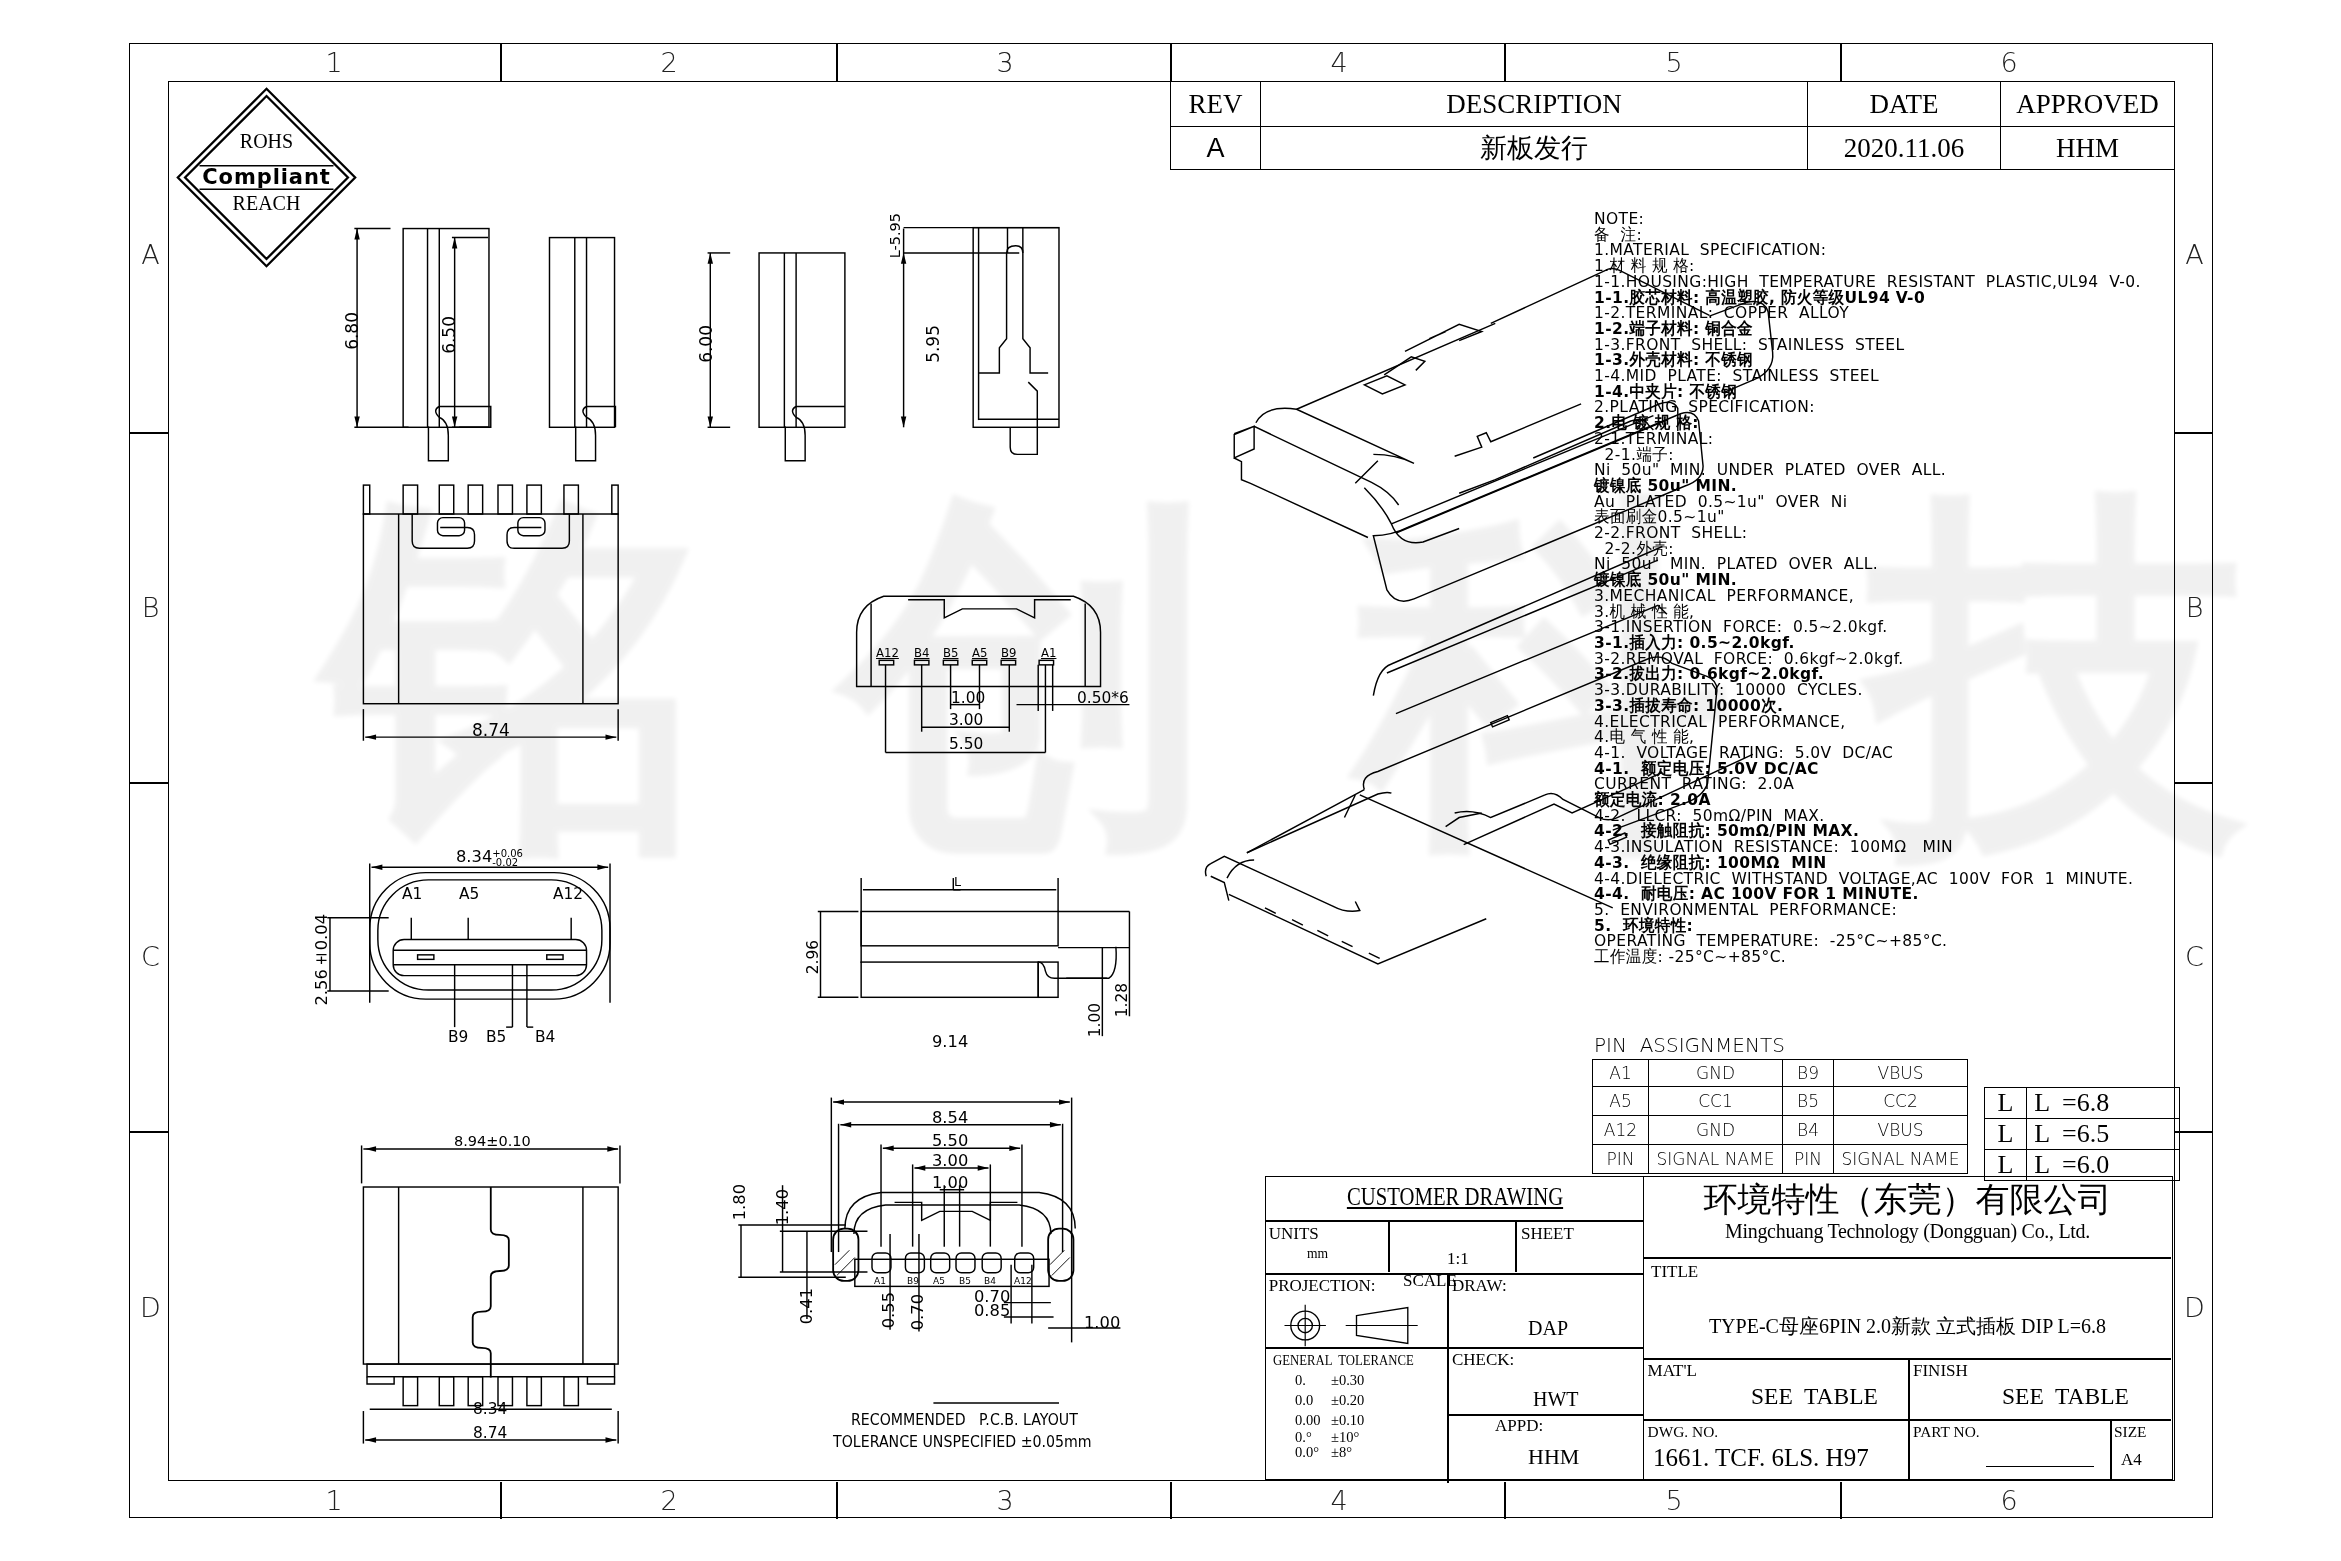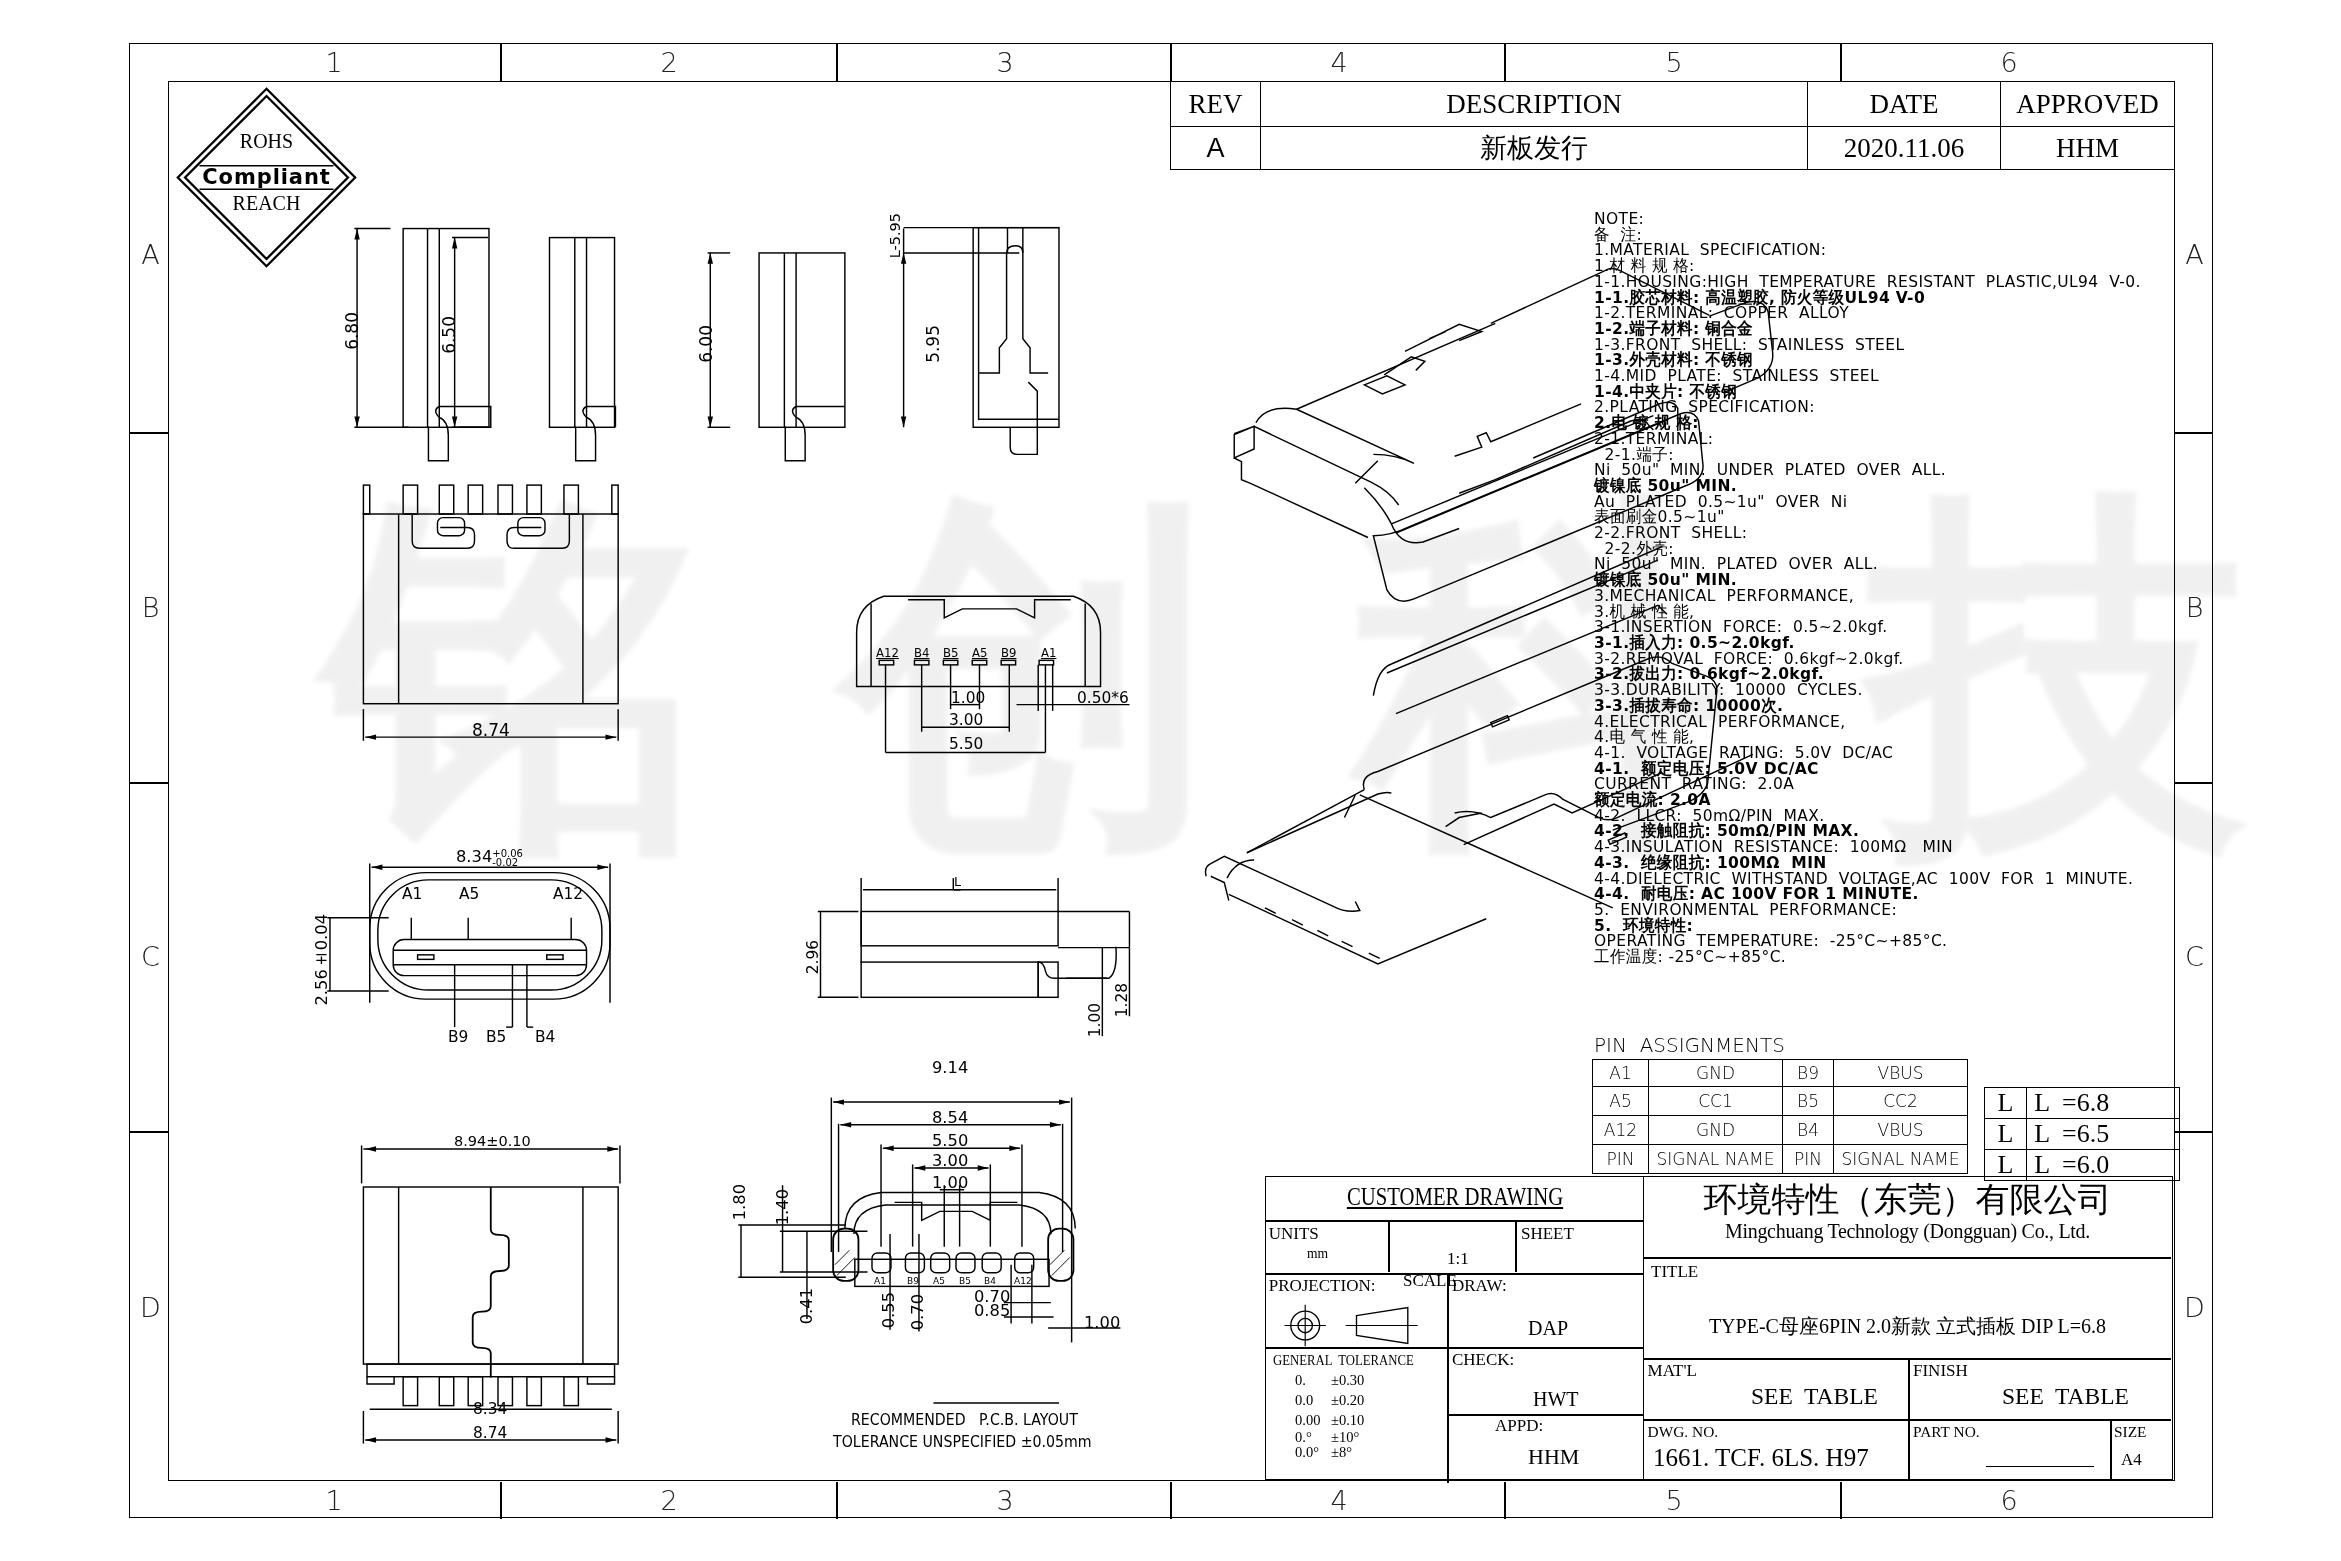--- a/index.html
+++ b/index.html
@@ -372,21 +372,21 @@
 
 <div class="dim" style="left:954px;top:874px;font-size:12.6px;">L</div>
 <div class="dim vdim" style="left:804px;top:940px;font-size:15.4px;">2.96</div>
 <div class="dim vdim" style="left:1113px;top:983px;font-size:15.4px;">1.28</div>
 <div class="dim vdim" style="left:1086px;top:1003px;font-size:15.4px;">1.00</div>
 
 <div class="dim" style="left:454px;top:1133px;font-size:14.5px;">8.94±0.10</div>
 <div class="dim" style="left:473px;top:1400px;font-size:15.4px;">8.34</div>
 <div class="dim" style="left:473px;top:1424px;font-size:15.4px;">8.74</div>
 
-<div class="dim" style="left:932px;top:1058px;font-size:16.3px;">9.14</div>
+<div class="dim" style="left:932px;top:1032px;font-size:16.3px;">9.14</div>
 <div class="dim" style="left:932px;top:1108px;font-size:16.3px;">8.54</div>
 <div class="dim" style="left:932px;top:1131px;font-size:16.3px;">5.50</div>
 <div class="dim" style="left:932px;top:1151px;font-size:16.3px;">3.00</div>
 <div class="dim" style="left:932px;top:1173px;font-size:16.3px;">1.00</div>
 <div class="dim" style="left:974px;top:1287px;font-size:16.3px;">0.70</div>
 <div class="dim" style="left:974px;top:1301px;font-size:16.3px;">0.85</div>
 <div class="dim" style="left:1084px;top:1313px;font-size:16.3px;">1.00</div>
 <div class="dim vdim" style="left:730px;top:1184px;font-size:16.3px;">1.80</div>
 <div class="dim vdim" style="left:773px;top:1189px;font-size:16.3px;">1.40</div>
 <div class="dim vdim" style="left:797px;top:1288px;font-size:16.3px;">0.41</div>

